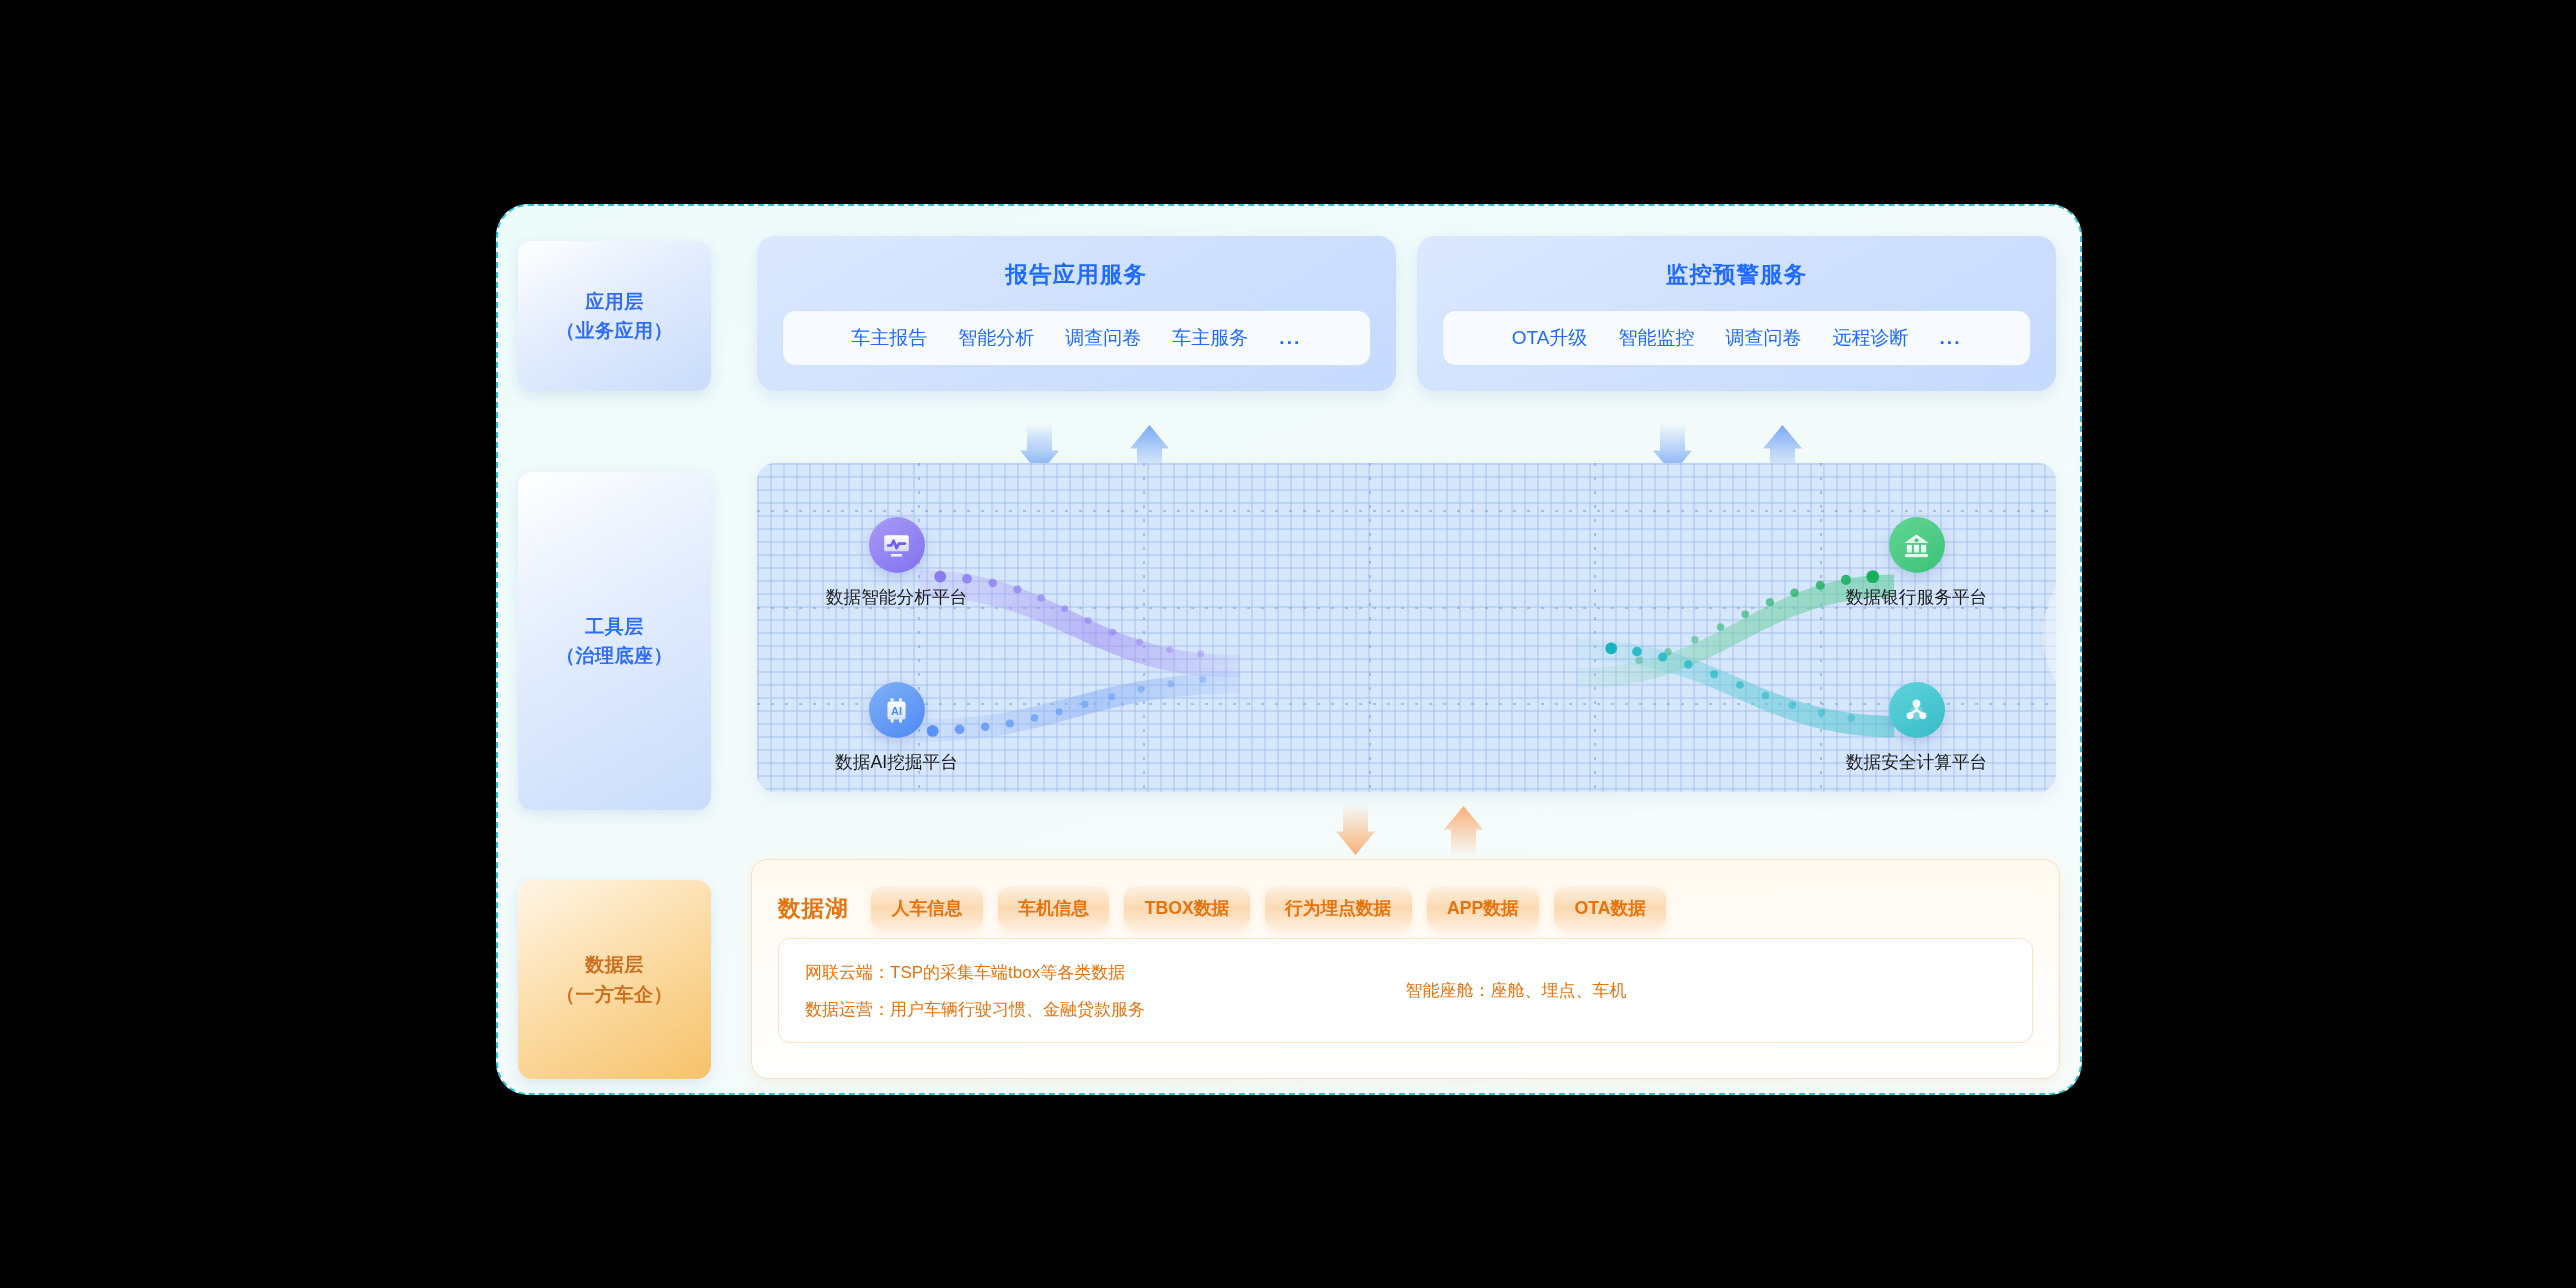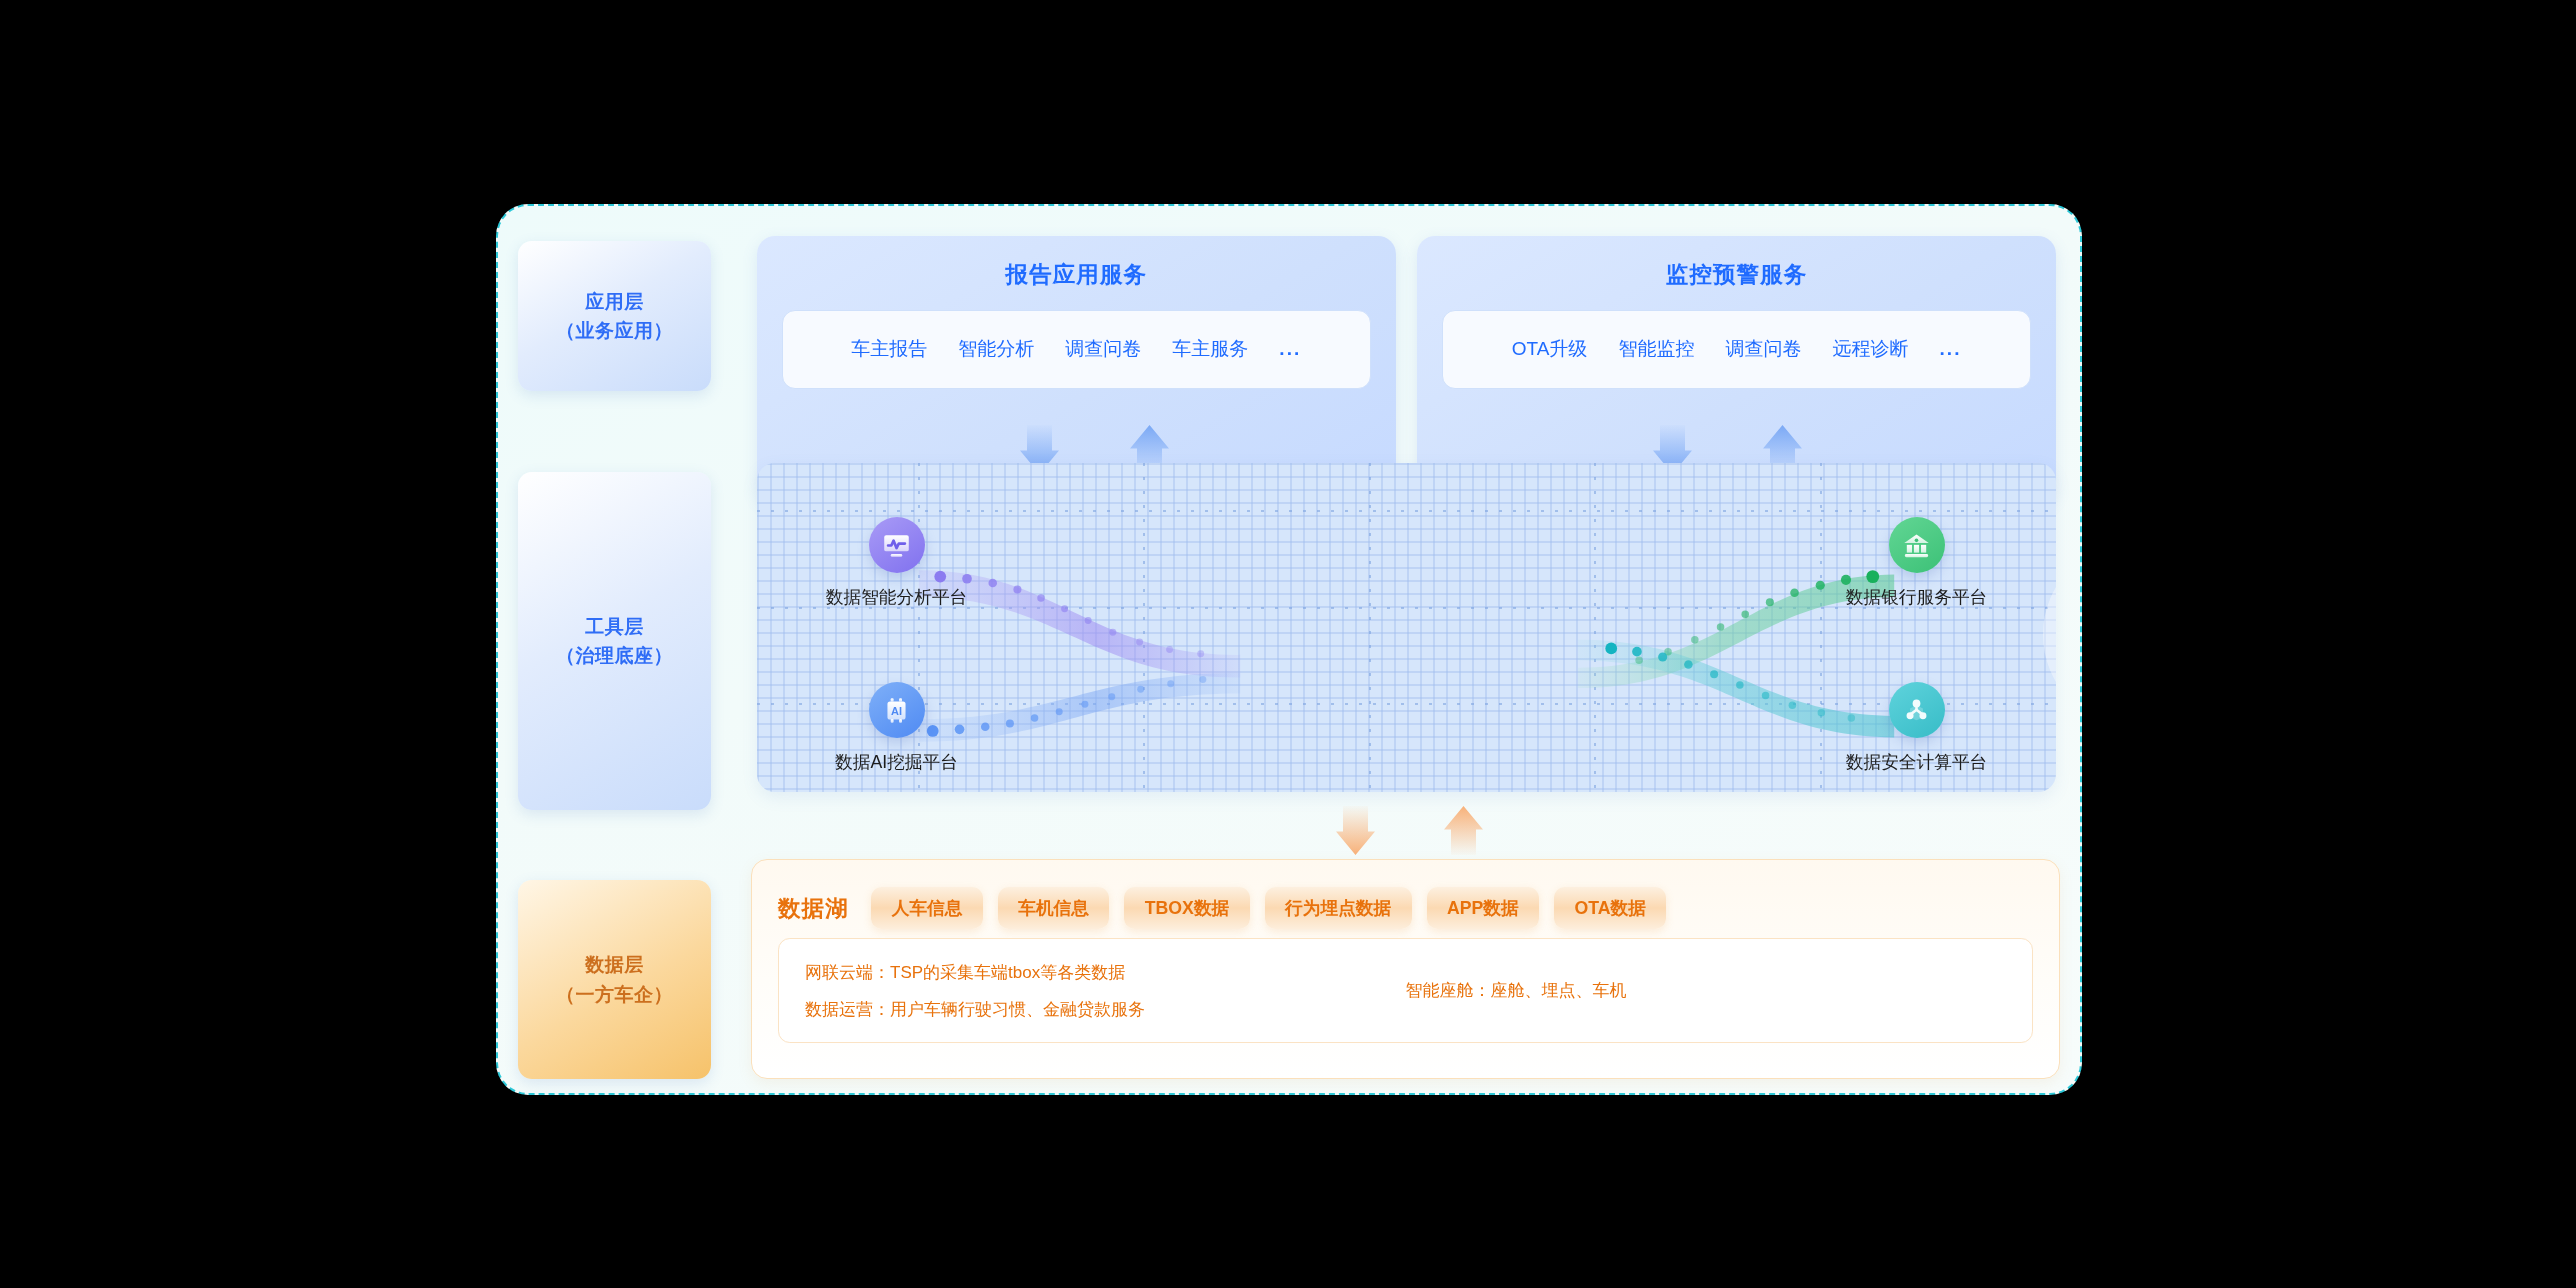--- a/index.html
+++ b/index.html
@@ -26,21 +26,21 @@
   }
   .rail-orange{
     background:linear-gradient(150deg,#fff6e6 0%,#fbd89d 55%,#f6c26a 100%);
     color:#cc6f1e;
   }
   .rail-1{left:518px;top:241px;width:193px;height:150px;}
   .rail-2{left:518px;top:472px;width:193px;height:338px;}
   .rail-3{left:518px;top:880px;width:193px;height:199px;}
 
   
-  .app-row{position:absolute;left:757px;top:236px;width:1299px;height:265px;display:flex;gap:21.5px;}
+  .app-row{position:absolute;left:757px;top:236px;width:1299px;height:155px;display:flex;gap:21.5px;}
   .svc-card{
     flex:1;border-radius:18px;box-sizing:border-box;padding:22.5px 25px 25px;
     background:linear-gradient(150deg,#dbe8ff 0%,#cfe0fd 55%,#c6daff 100%);
     box-shadow:0 5.4px 16px rgba(90,130,210,.14);
     display:flex;flex-direction:column;align-items:center;
   }
   .svc-title{font-size:22.5px;font-weight:700;color:#1f6bff;letter-spacing:1.1px;margin-bottom:20.4px;}
   .svc-items{
     width:100%;background:#f7faff;border:1.1px solid #cfe0fb;border-radius:13px;
     height:79px;display:flex;align-items:center;justify-content:center;gap:31px;

